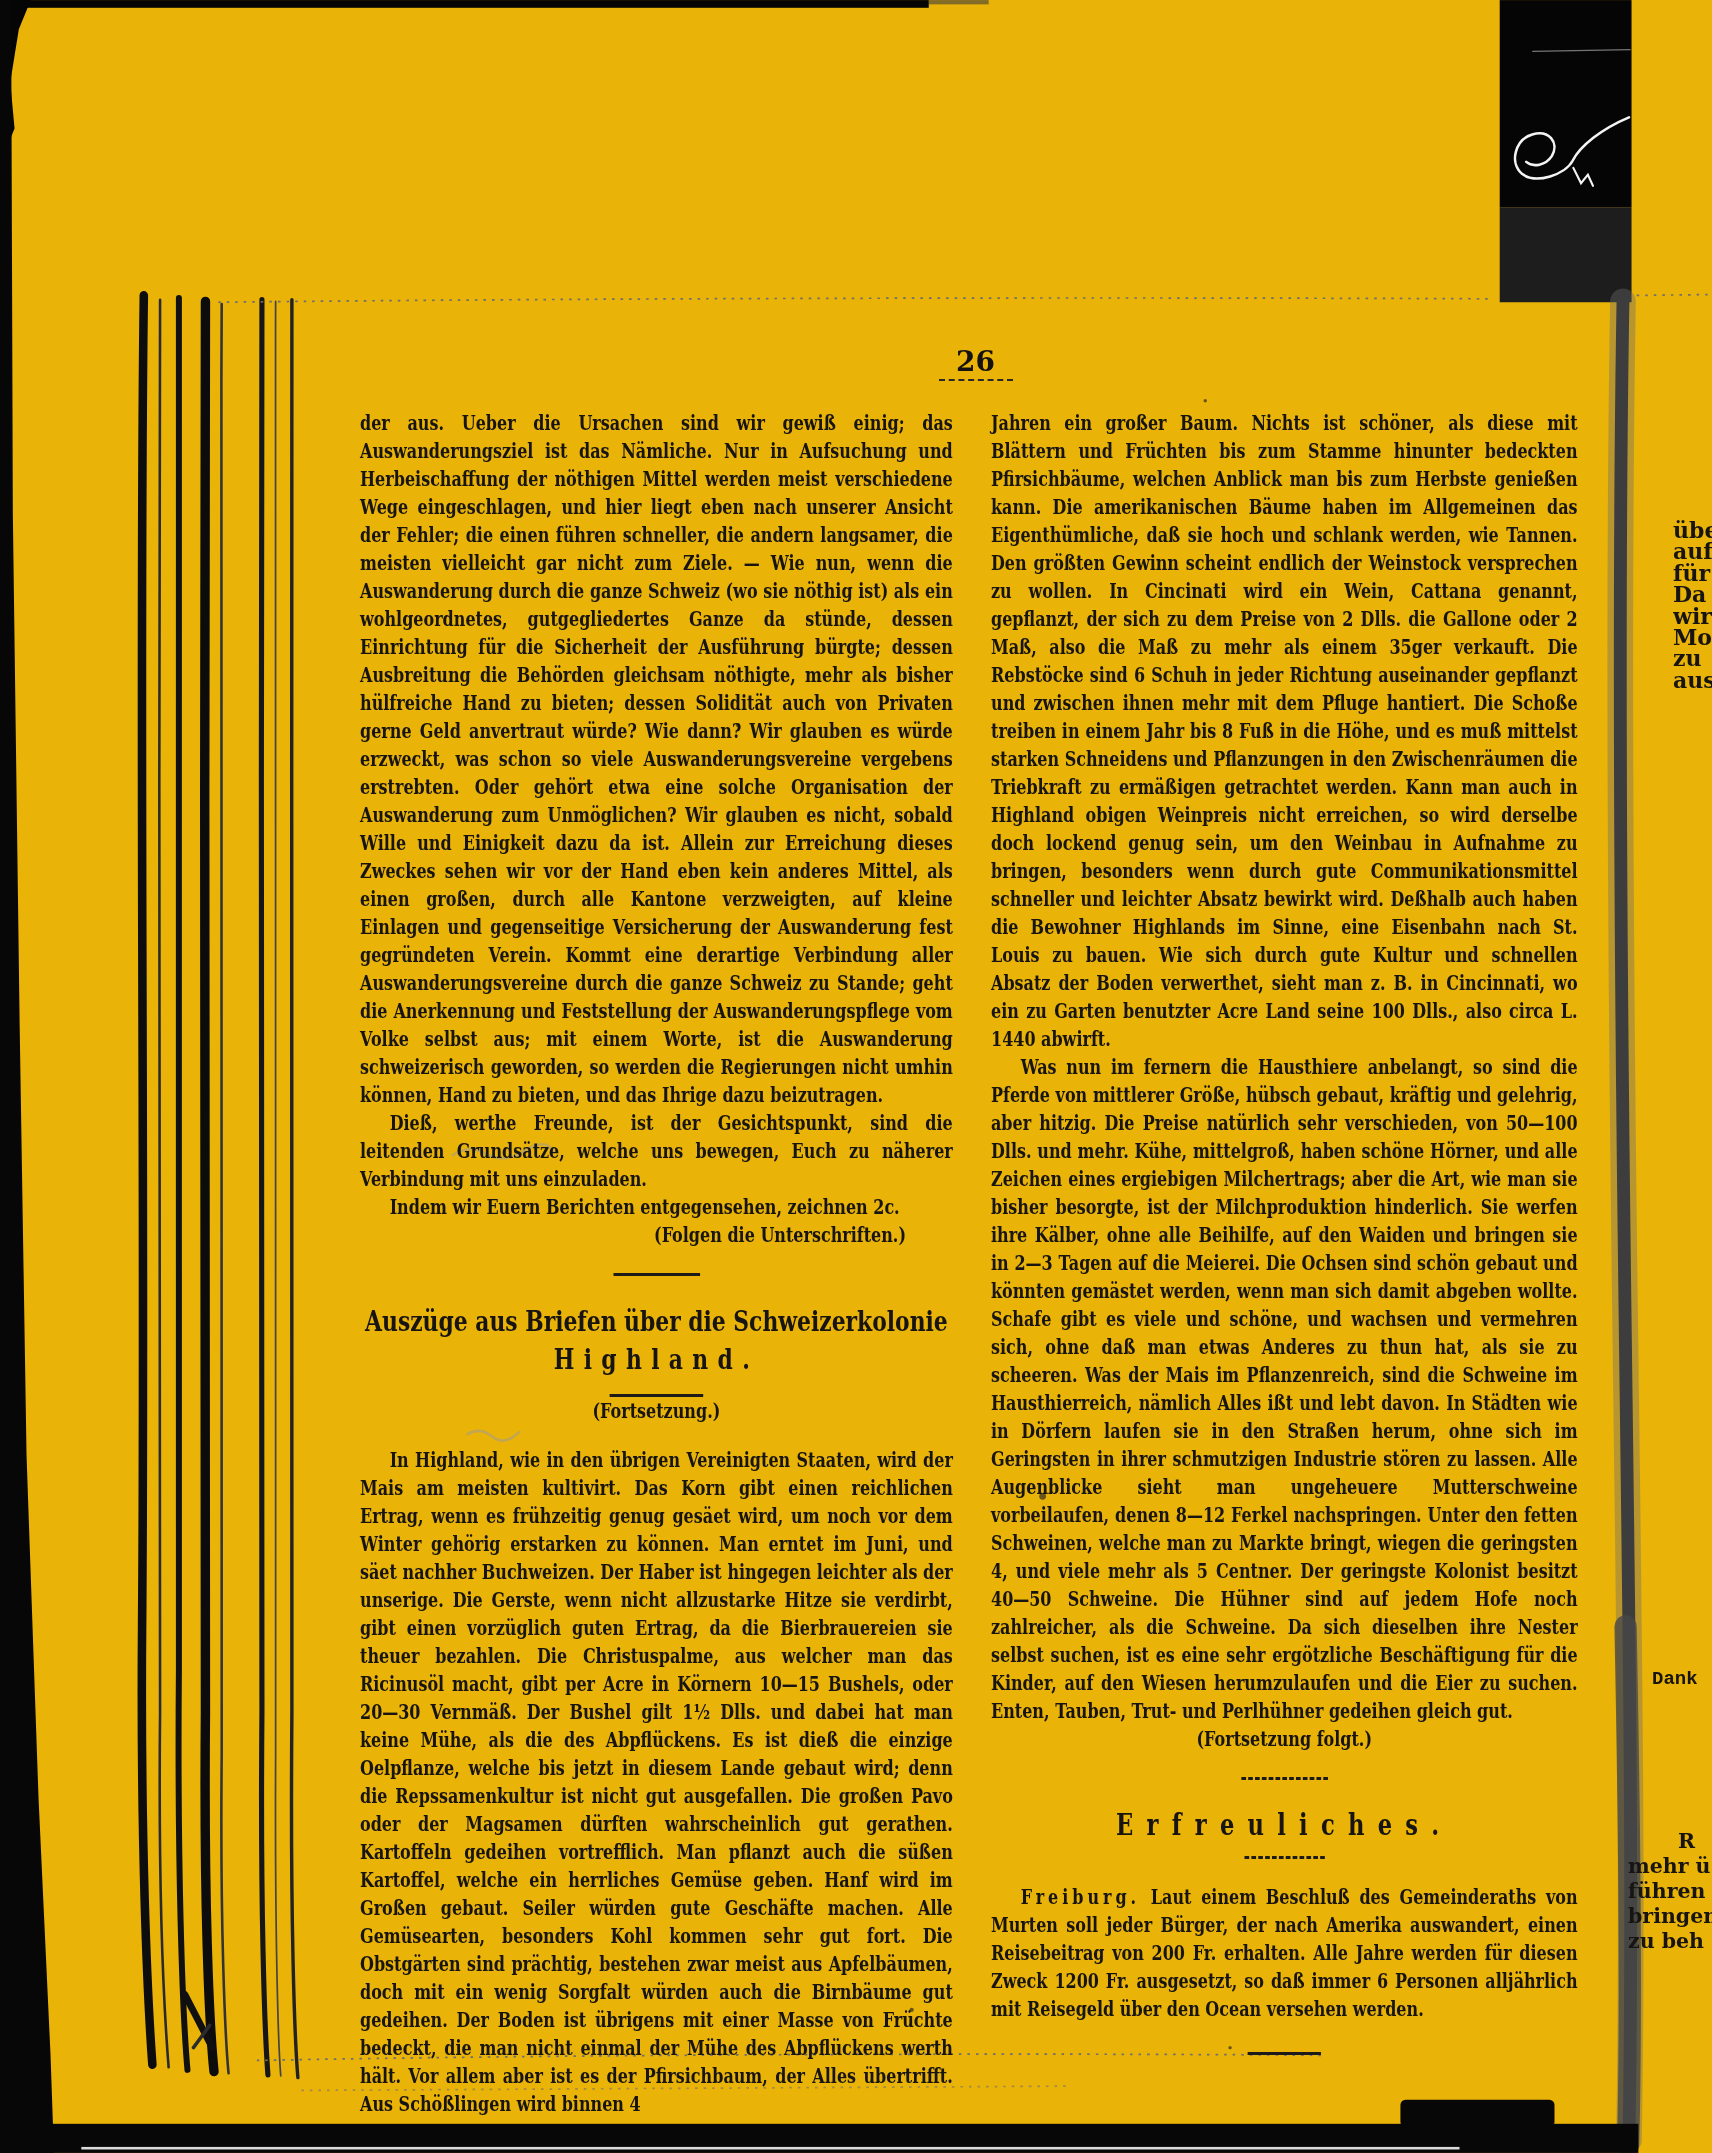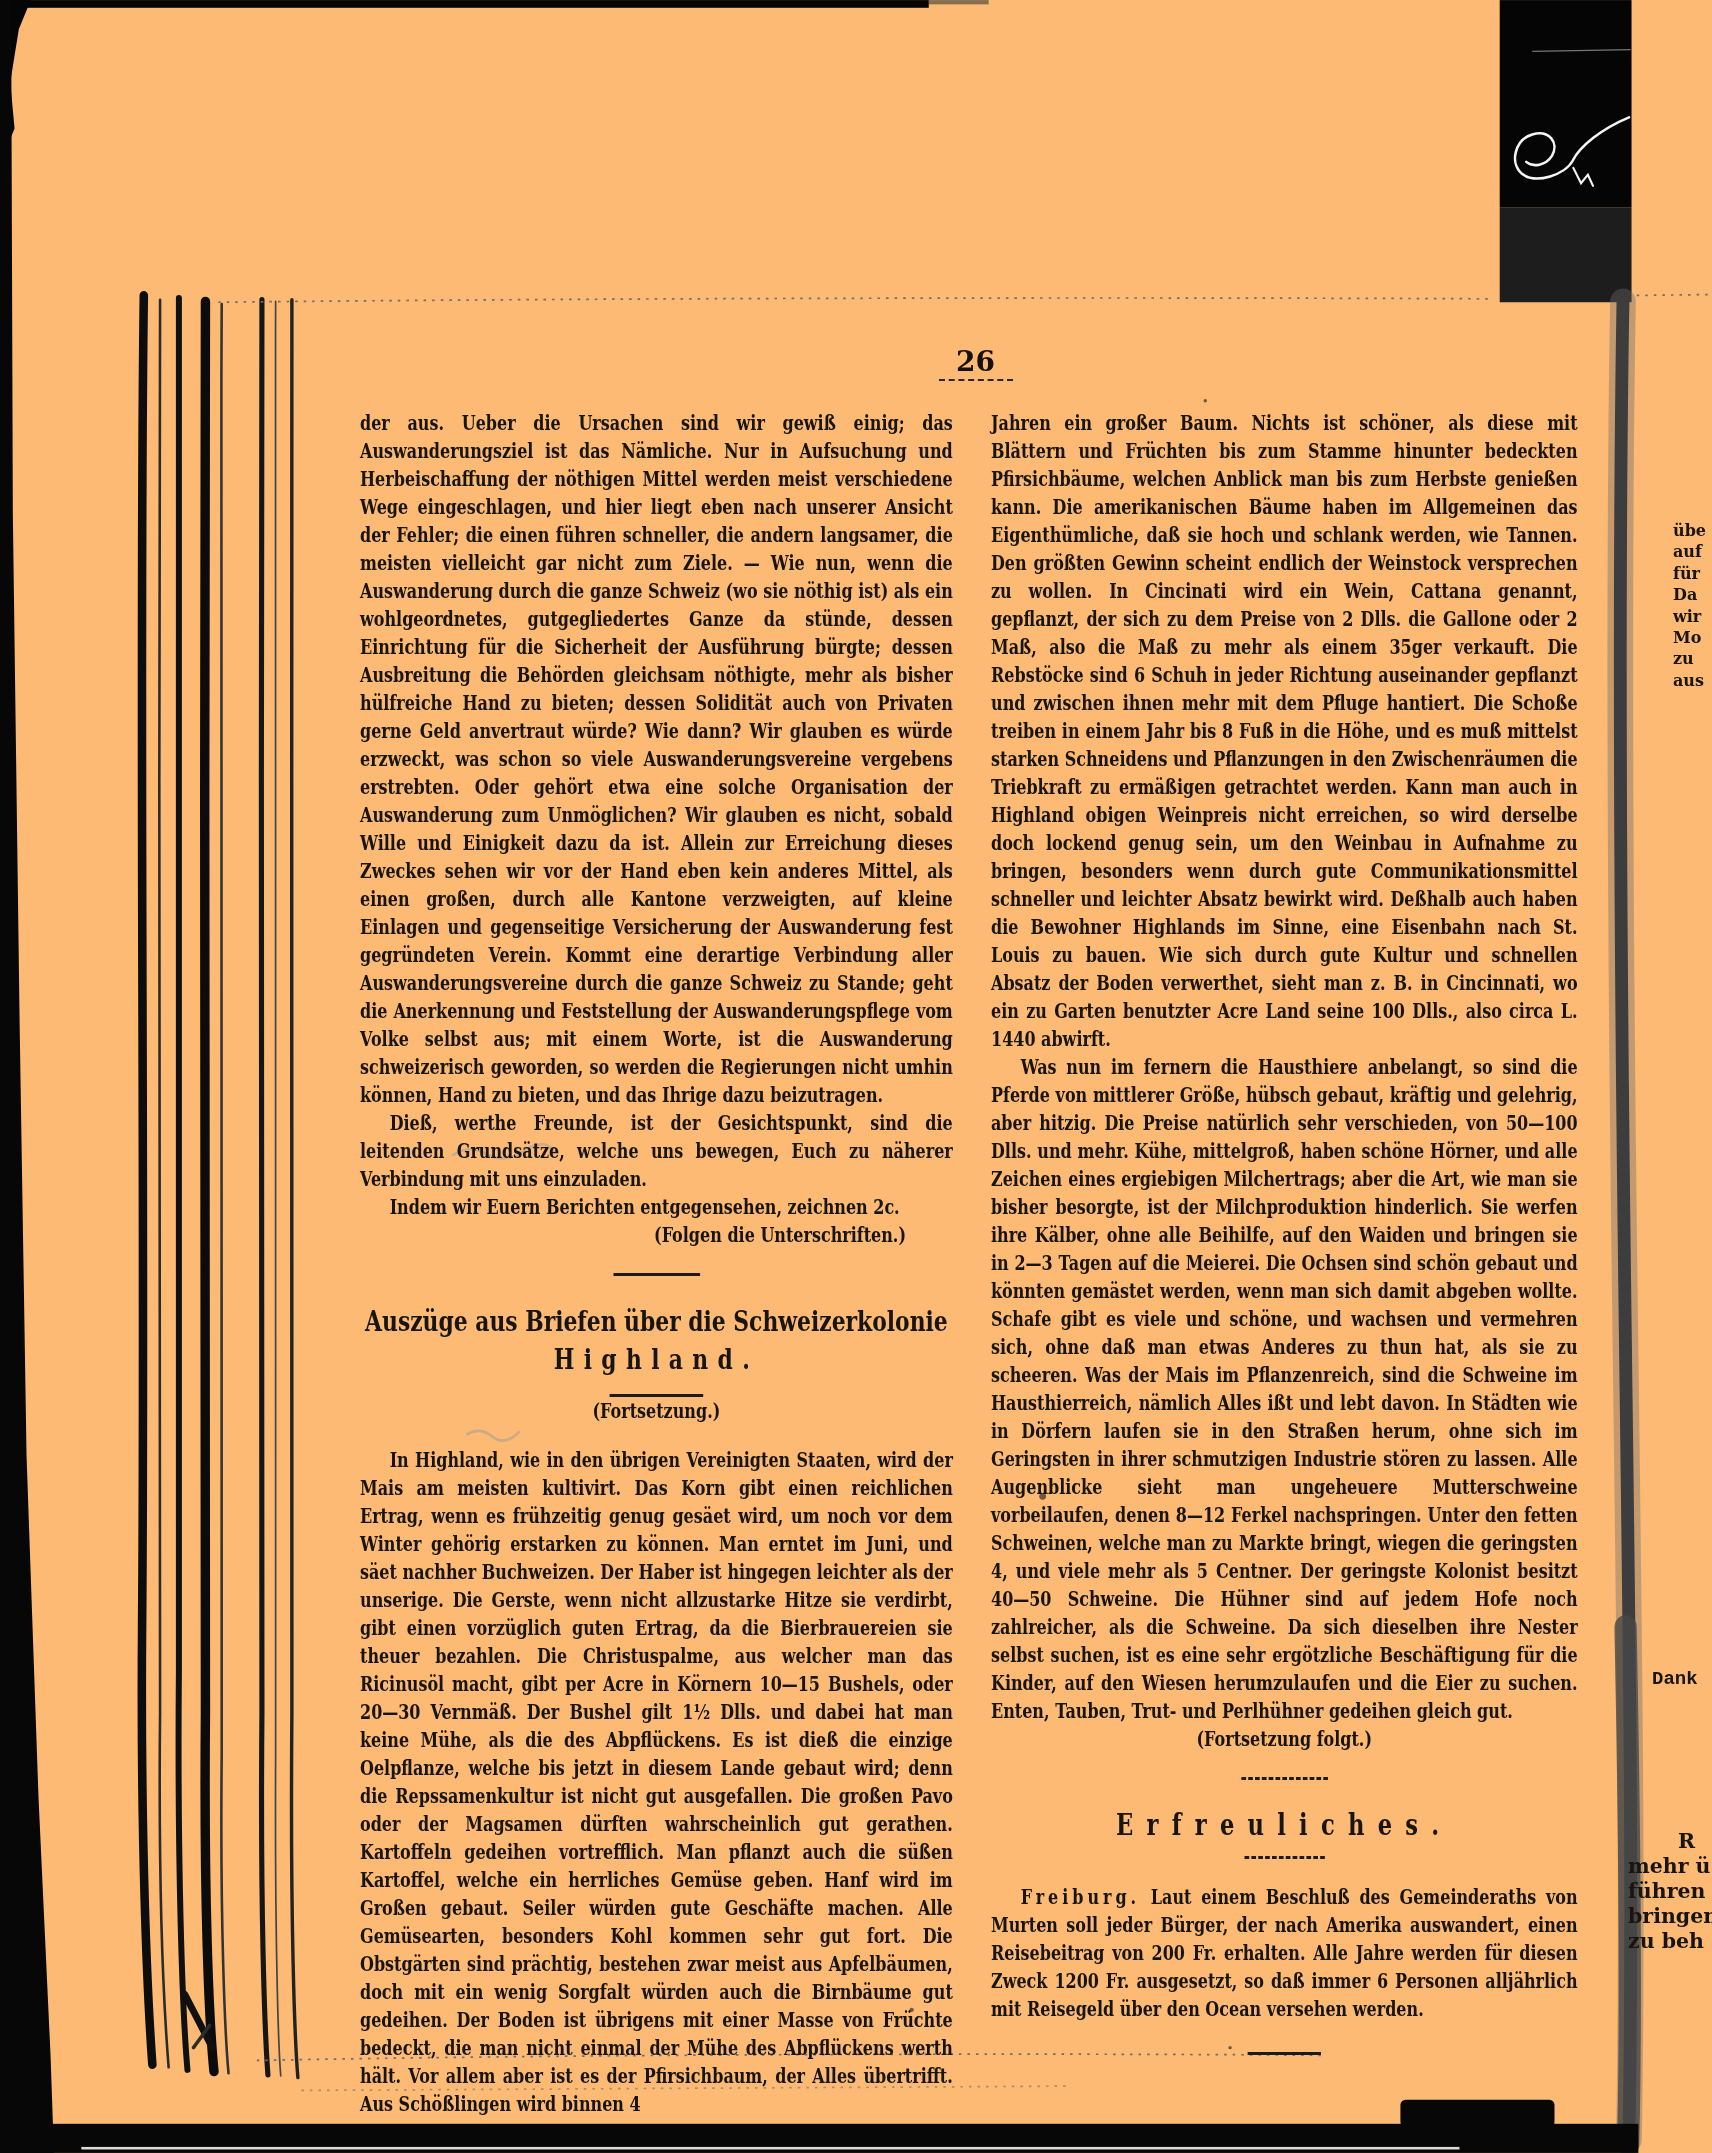--- a/index.html
+++ b/index.html
@@ -1,17 +1,17 @@
 <!DOCTYPE html>
 <html lang="de" style="font-size:13.7px"><head>
 <meta charset="utf-8">
 <style>
   html,body { margin:0; padding:0; }
   body { width:1712px; height:2153px; background:#ffffff; overflow:hidden; }
-  #stage { position:relative; width:1712px; height:2153px; background:#fdba74; overflow:hidden; }
+  #stage { position:relative; width:1712px; height:2153px; background:#eab308; overflow:hidden; }
   #decor { position:absolute; left:0; top:0; z-index:0; }
 
   .col {
     position:absolute; top:409px; z-index:2;
     font-family:"DejaVu Serif","Liberation Serif",serif;
     font-weight:700; font-size:20.5px; line-height:28px;
     color:#171412; text-align:justify;
     transform:scaleX(0.78); transform-origin:0 0;
     hyphens:auto; -webkit-hyphens:auto;
   }
@@ -38,21 +38,21 @@
     position:absolute; left:926px; top:346px; width:99px; z-index:2;
     text-align:center; color:#14110f;
     font:700 28px/31px "DejaVu Serif","Liberation Serif",serif;
   }
   #page-num .num-rule { width:74px; border:0; border-top:2.6px dashed #2a2826; margin:1.7px auto 0; }
 
   .edge-frag {
     position:absolute; z-index:3; overflow:hidden; white-space:nowrap;
     font-family:"DejaVu Serif","Liberation Serif",serif; font-weight:700; color:#171412;
   }
-  #frag-top    { left:1673px; top:520px;  width:39px;  font-size:16px; line-height:21.4px; }
+  #frag-top    { left:1673px; top:520px;  width:39px;  font-size:22px; line-height:21.4px; }
   #frag-mid    { left:1652px; top:1668px; width:60px;  font-size:19px; line-height:22px;font-family:Liberation Mono, monospace; }
   #frag-bottom { left:1628px; top:1829px; width:84px;  font-size:20.5px; line-height:25px; }
   #frag-bottom div:first-child { margin-left:50px; }
 </style>
 </head>
 <body>
 
 <div id="stage">
 
   <svg id="decor" width="1712" height="2153" viewBox="0 0 2000 2515" xmlns="http://www.w3.org/2000/svg">

